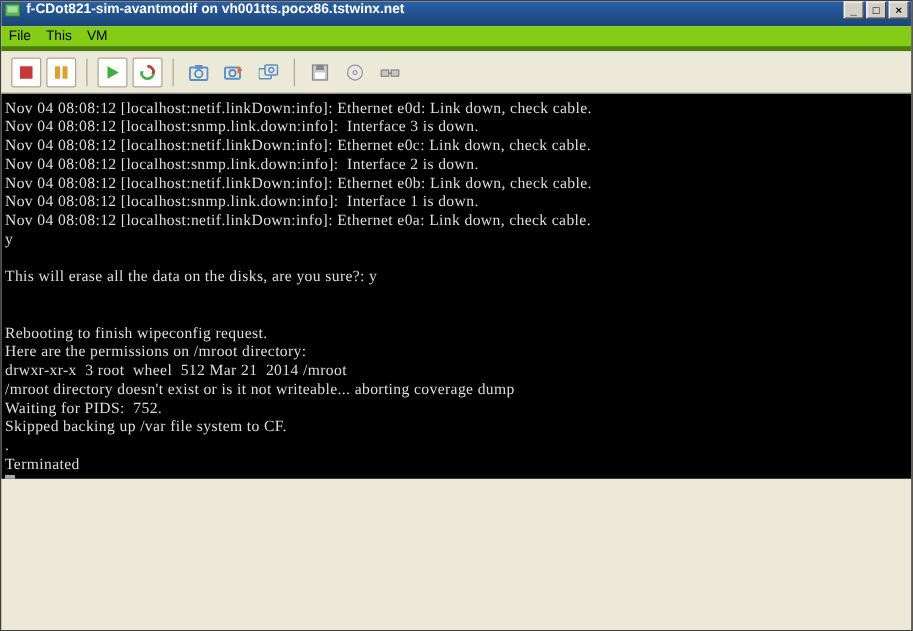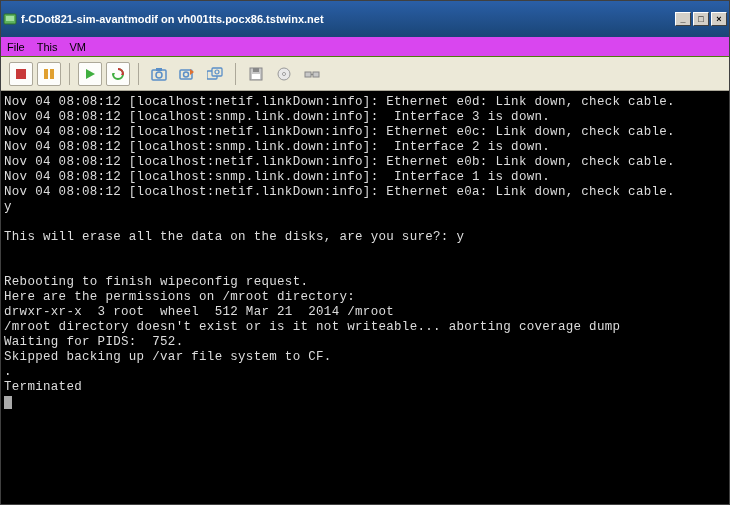--- a/index.html
+++ b/index.html
@@ -6,25 +6,24 @@
   body {
     width: 730px;
     height: 505px;
     background: #ece9d8;
     font-family: Tahoma, sans-serif;
     font-size: 11px;
     overflow: hidden;
     border: 1px solid #404040;
   }
   .titlebar {
-    height: 36px;
+    height: 20px;
     background: linear-gradient(to bottom, #2a5fa7, #1a4576);
     color: #fff;
     display: flex;
-    align-items: center;
     padding: 0 2px;
     font-weight: bold;
   }
   .titlebar .icon {
     width: 14px; height: 14px;
     margin-right: 4px;
     display: inline-flex;
     align-items: center;
     justify-content: center;
   }
@@ -48,26 +47,26 @@
     font-size: 9px;
     font-weight: bold;
     color: #000;
     display: flex;
     align-items: center;
     justify-content: center;
     line-height: 1;
   }
   .menubar {
     height: 20px;
-    background: #d946ef;
+    background: #84cc16;
     display: flex;
     align-items: center;
     padding: 0 6px;
     gap: 12px;
-    border-bottom: 1px solid #4d7c0f;
+    border-bottom: 4px solid #4d7c0f;
   }
   .menu-item {
     color: #000;
     cursor: default;
   }
   .toolbar {
     height: 34px;
     background: #ece9d8;
     display: flex;
     align-items: center;
@@ -90,25 +89,25 @@
     background: #aca899;
     margin: 0 4px;
   }
   .tb-btn.boxed {
     border: 1px solid #aca899;
     background: #fdfdfb;
   }
   .console {
     background: #000;
     color: #ddd;
-    font-family: Liberation Mono, monospace;
+    font-family: Liberation Serif, serif;
     font-size: 12.5px;
     line-height: 15px;
     padding: 4px 3px;
-    height: 428px;
+    height: 308px;
     overflow: hidden;
     white-space: pre-wrap;
     word-break: break-all;
     letter-spacing: 0.3px;
   }
   .cursor {
     display: inline-block;
     width: 8px;
     height: 13px;
     background: #aaa;

